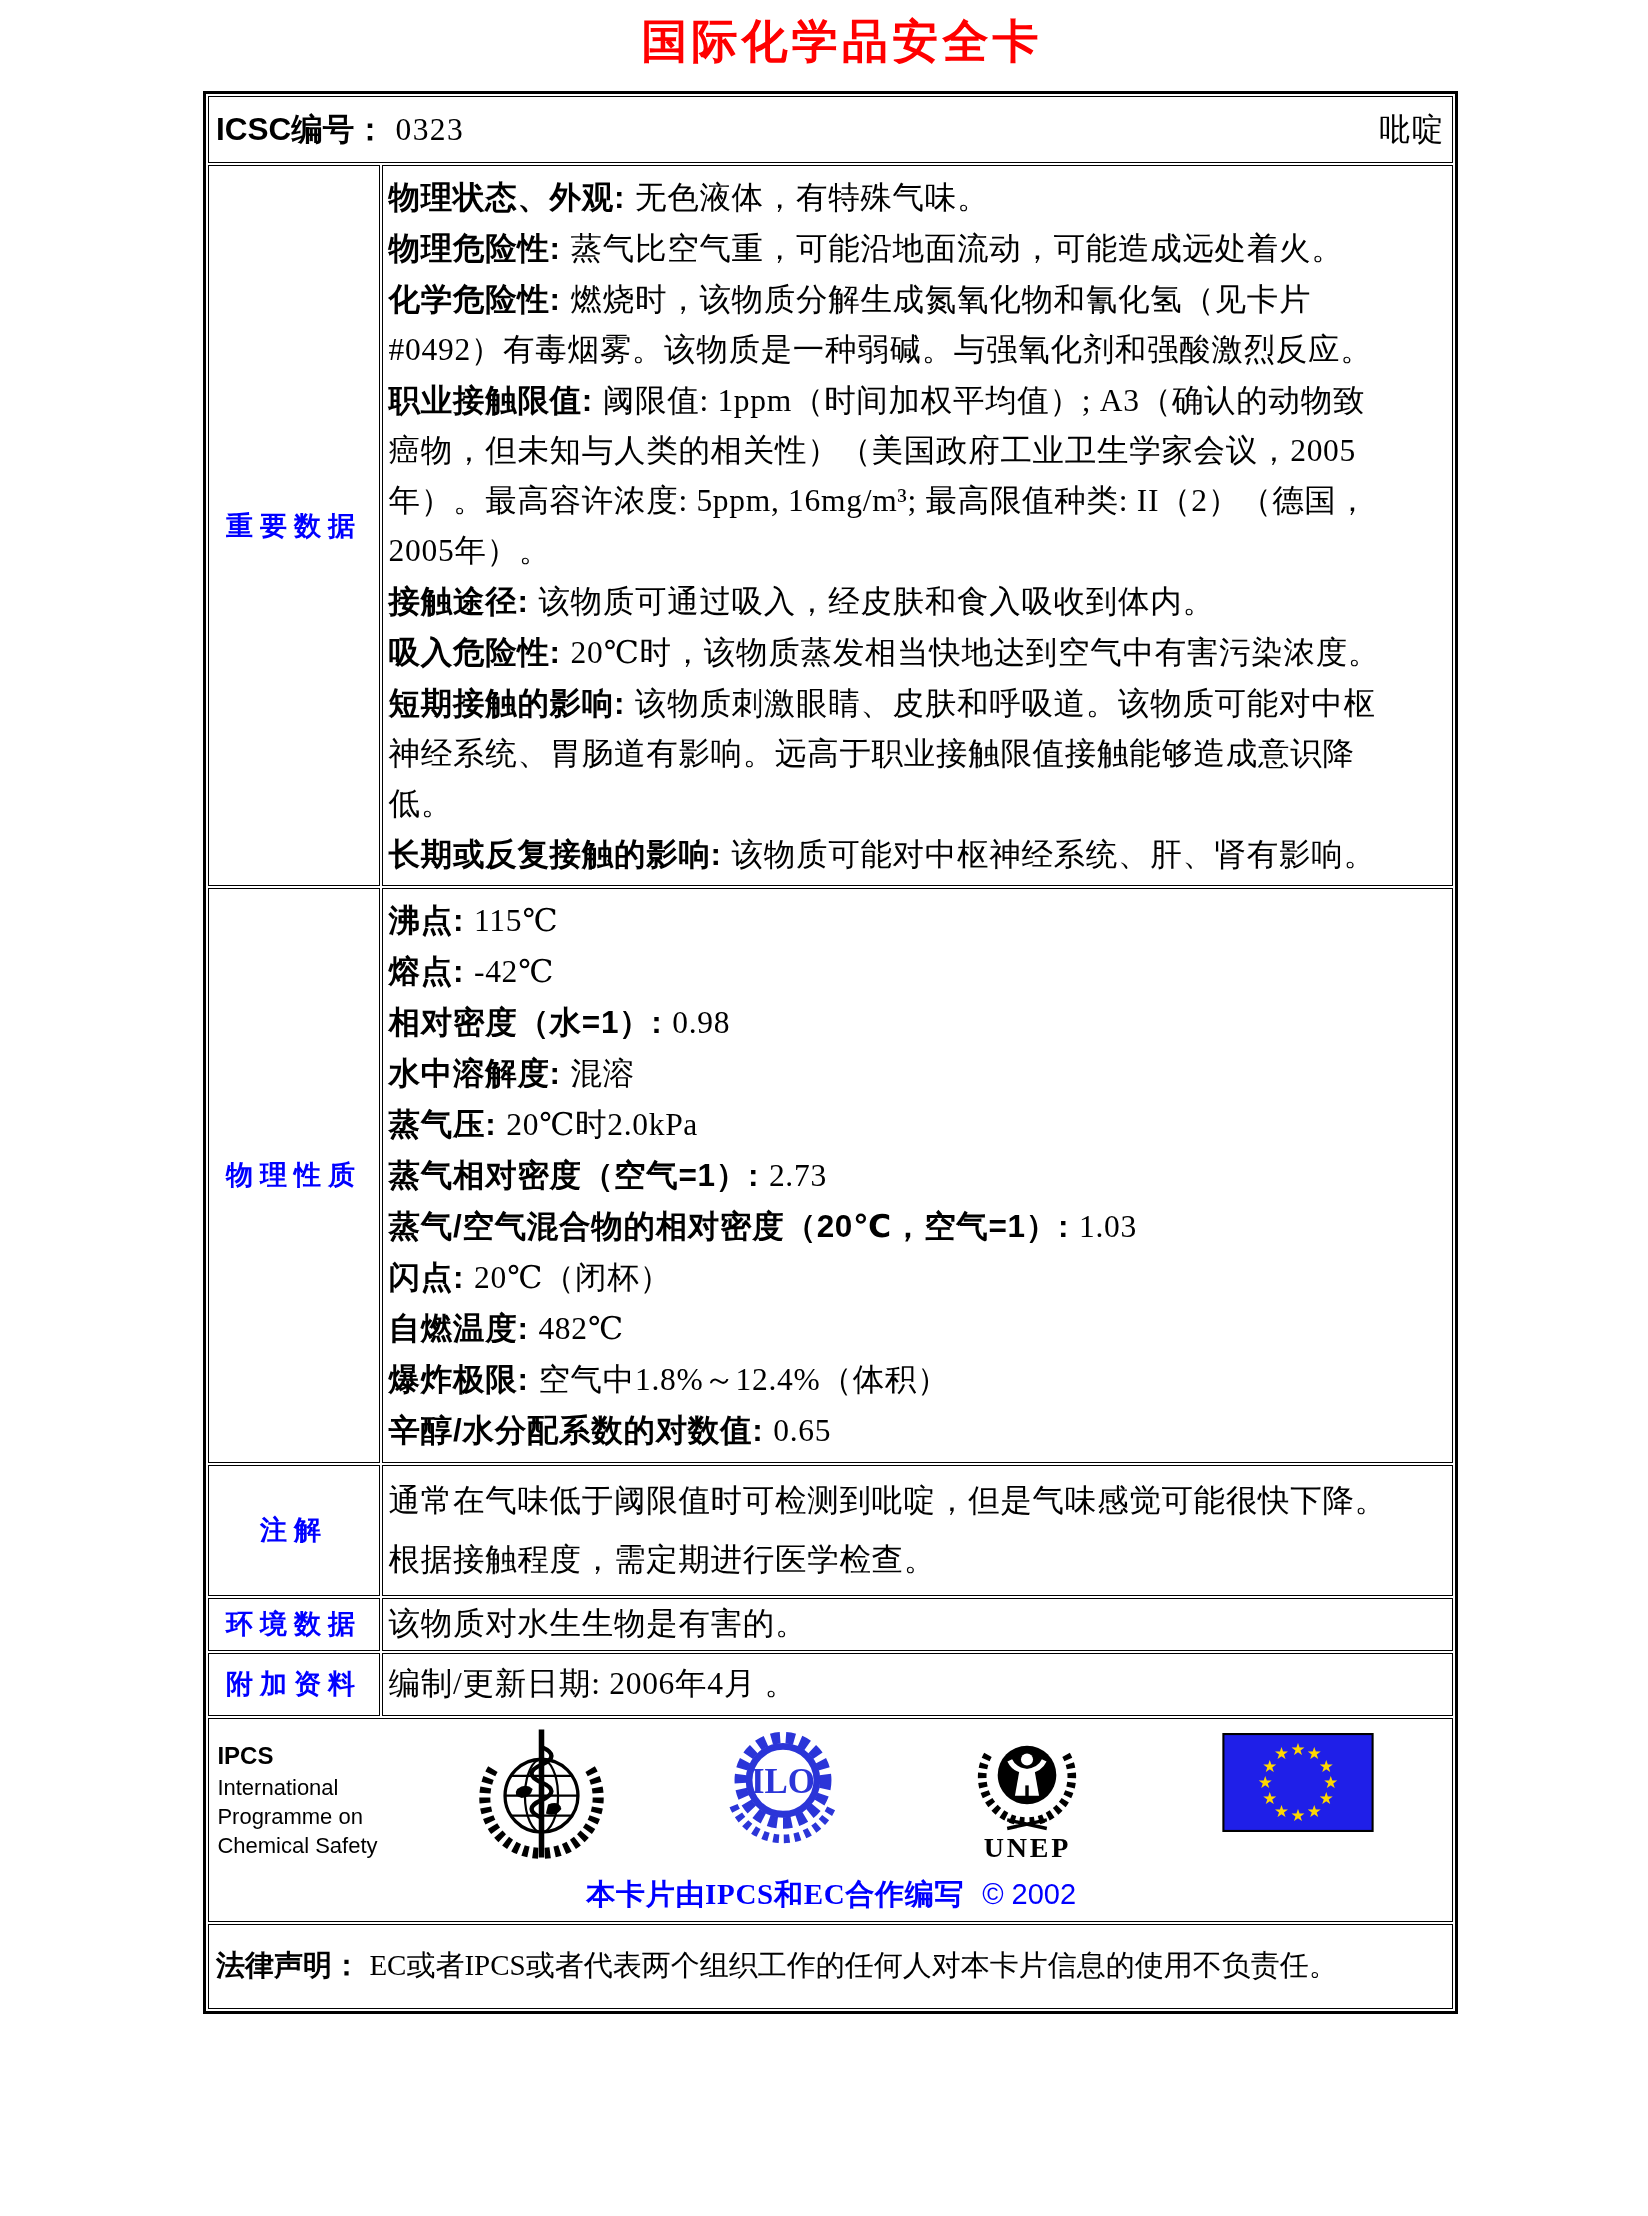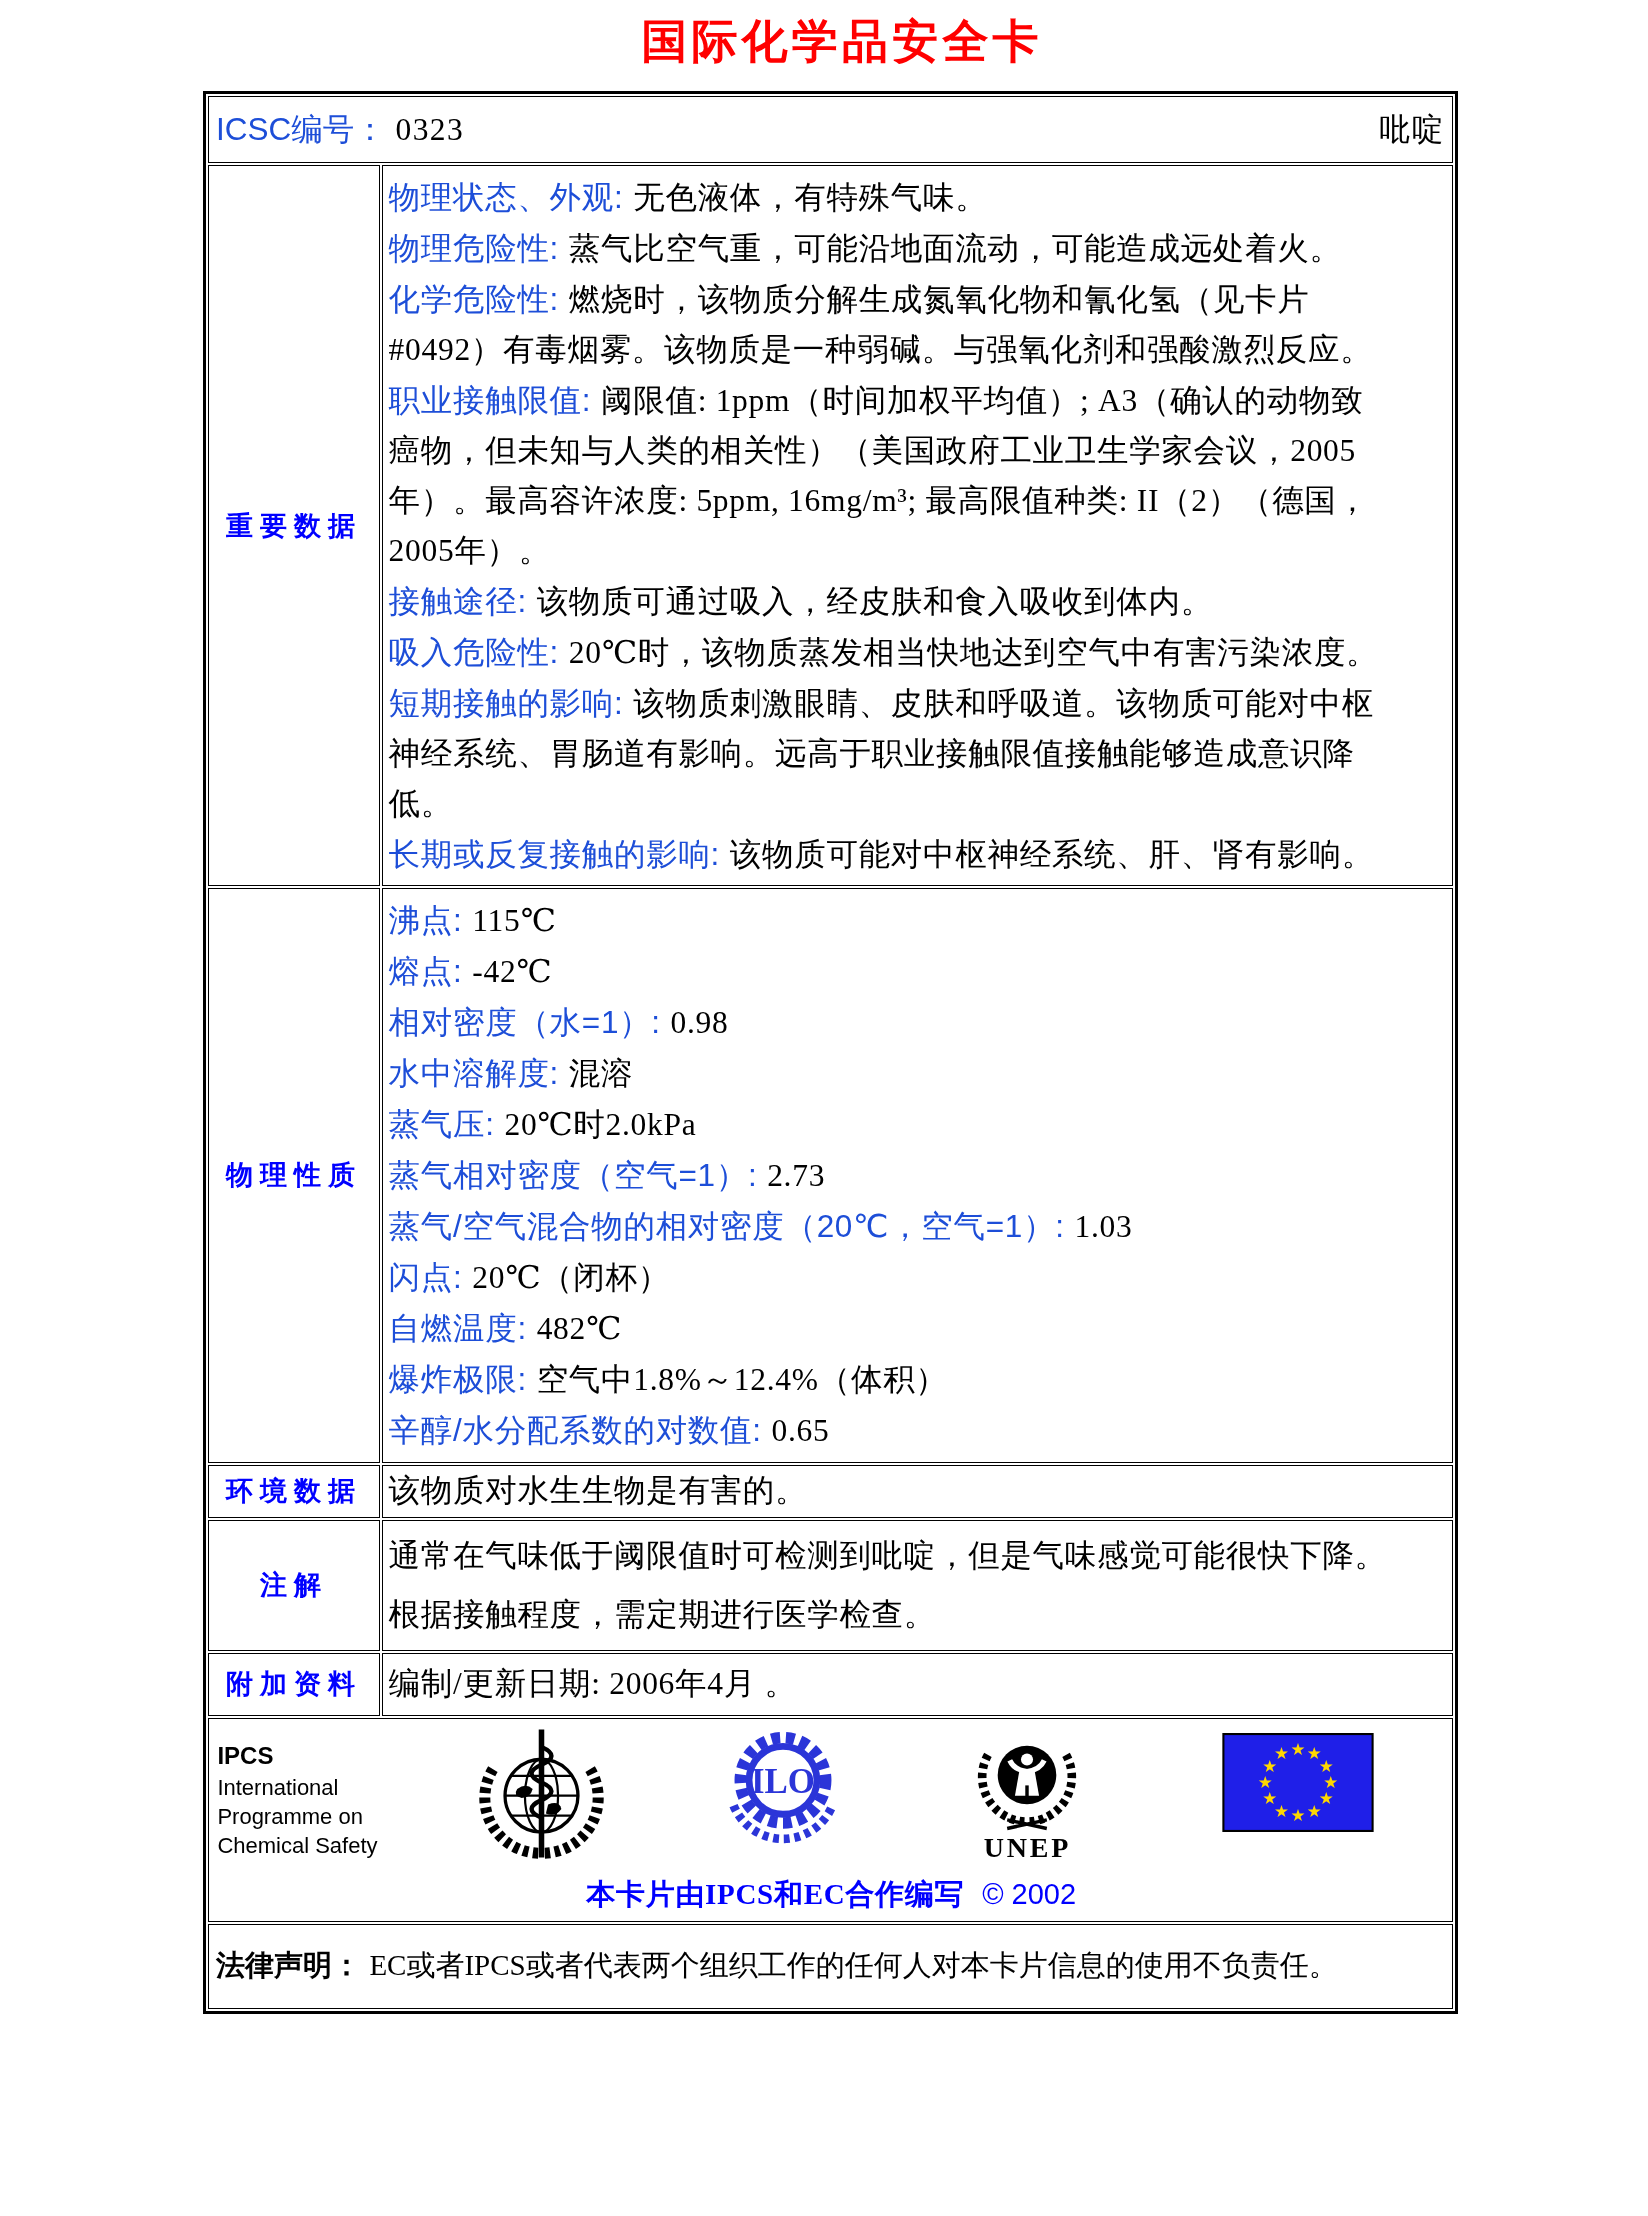--- a/index.html
+++ b/index.html
@@ -25,21 +25,21 @@
     color:#0000FF; font-weight:bold; text-align:center;
     font-family:"Liberation Sans","DejaVu Sans",sans-serif;
     font-size:27px; letter-spacing:7px;
   }
   td.hdr-cell { height:67px; padding:0 7px 0 7px; }
   .hdr-in { display:flex; justify-content:space-between; align-items:center; }
   .hdr-left { font-size:31.5px; }
   .hdr-num { font-size:31.5px; letter-spacing:1.4px; }
   .hdr-right { font-size:31.5px; letter-spacing:1.4px; }
   .elbl {
-    color:#1d4ed8; font-weight:normal;
+    color:#000000; font-weight:bold;
     font-family:"Liberation Sans","DejaVu Sans",sans-serif;
     margin-right:9.8px;
   }
   td.content {
     font-size:31.5px; line-height:50px; letter-spacing:0.7px;
     padding:5.6px 60px 5.6px 5.6px;
   }
   td.content.single { height:53px; padding-top:0; padding-bottom:0; }
   td.notes-cell { height:118px; }
   .note-line { line-height:59px; }
@@ -116,30 +116,30 @@
       <div class="entry"><span class="elbl">蒸气相对密度（空气=1）:</span><span>2.73</span></div>
       <div class="entry"><span class="elbl">蒸气/空气混合物的相对密度（20℃，空气=1）:</span><span>1.03</span></div>
       <div class="entry"><span class="elbl">闪点:</span><span>20℃（闭杯）</span></div>
       <div class="entry"><span class="elbl">自燃温度:</span><span>482℃</span></div>
       <div class="entry"><span class="elbl">爆炸极限:</span><span>空气中1.8%～12.4%（体积）</span></div>
       <div class="entry"><span class="elbl">辛醇/水分配系数的对数值:</span><span>0.65</span></div>
     </td>
   </tr>
 
   <tr>
-    <td class="row-label">环境数据</td>
-    <td class="content single">该物质对水生生物是有害的。</td>
-  </tr>
-
-  <tr>
     <td class="row-label">注解</td>
     <td class="content notes-cell">
       <div class="note-line">通常在气味低于阈限值时可检测到吡啶，但是气味感觉可能很快下降。</div>
       <div class="note-line">根据接触程度，需定期进行医学检查。</div>
     </td>
+  </tr>
+
+  <tr>
+    <td class="row-label">环境数据</td>
+    <td class="content single">该物质对水生生物是有害的。</td>
   </tr>
 
   <tr>
     <td class="row-label">附加资料</td>
     <td class="content addinfo-cell">编制/更新日期: 2006年4月 。</td>
   </tr>
 
   <tr>
     <td colspan="2" class="logos-cell">
       <div class="logos-row">

